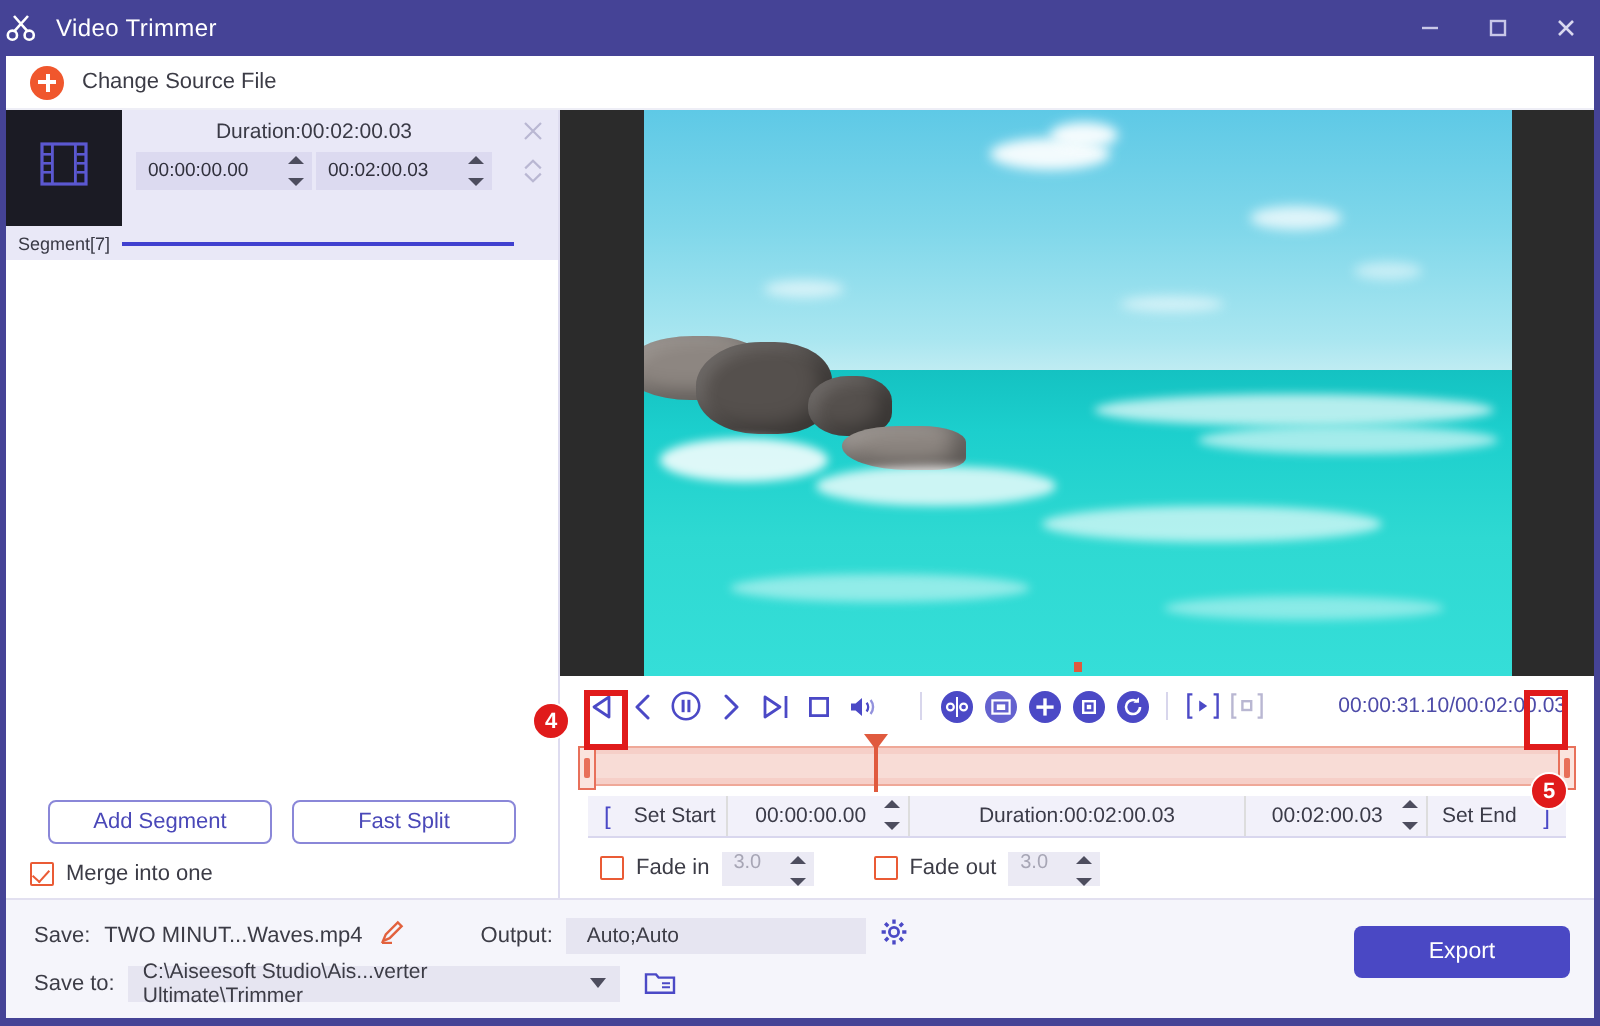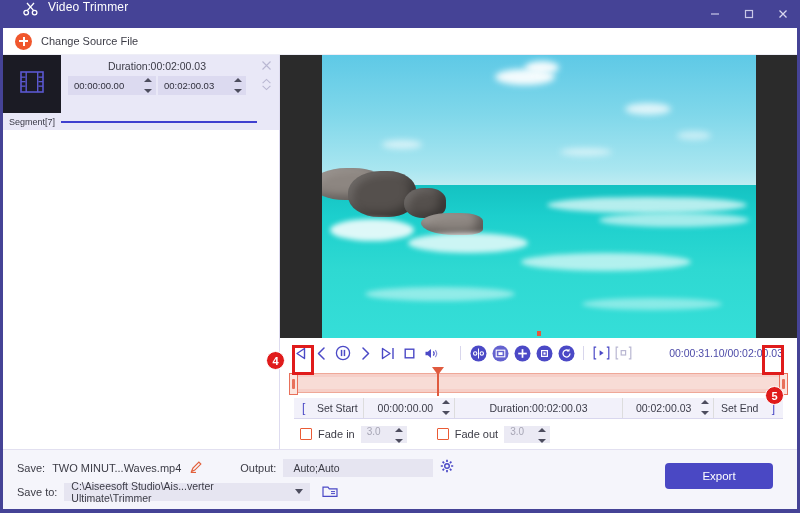--- a/index.html
+++ b/index.html
@@ -13,22 +13,22 @@
     width: 800px; height: 513px;
     background: #454396;
     position: relative;
     display: flex; flex-direction: column;
   }
 
   
   .titlebar {
     height: 28px; flex: 0 0 28px;
     background: #454396;
-    display: flex; 
-    padding-left: 22px;
+    display: flex; align-items: center;
+    padding-left: 2px;
     position: relative;
   }
   .title-logo { width: 18px; height: 18px; display:flex; align-items:center; justify-content:center; }
   .title-text {
     color: #ffffff; font-size: 12px; margin-left: 8px; letter-spacing: .2px;
   }
   .win-btns {
     position: absolute; right: 0; top: 0; height: 28px;
     display: flex; align-items: center;
   }
@@ -289,21 +289,21 @@
     padding-left: 10px; font-size: 10.5px; color: #3c3c46;
   }
   .gear { margin-left: 7px; color: #4b49c6; font-size: 12px; }
   .save-box {
     width: 246px; height: 18px; background: #e6e5f1; display: flex; align-items: center;
     padding: 0 7px; font-size: 10.5px; color: #3c3c46; justify-content: space-between;
   }
   .caret { width:0;height:0;border-left:4px solid transparent;border-right:4px solid transparent;border-top:5px solid #4d4d5e; }
   .folder { margin-left: 12px; color: #4b49c6; display:flex; align-items:center; }
   .export-btn {
-    position: absolute; right: 24px; top: 13px;
+    position: absolute; right: 12px; top: 13px;
     width: 108px; height: 26px; background: #4a48c4; color: #fff;
     border-radius: 4px; font-size: 11.5px;
     display: flex; align-items: center; justify-content: center;
   }
 </style>
 </head>
 <body>
 
 <div class="app">
 
@@ -397,20 +397,30 @@
 
         <div class="seg-row2">
           <div class="seg-name">Segment[7]</div>
           <div class="seg-bar-wrap">
               <div class="seg-bar"></div>
             </div>
         </div>
 
         <div class="left-spacer"></div>
 
+        <div class="left-actions">
+          <div class="btn-row">
+            <div class="ghost-btn">Add Segment</div>
+            <div class="ghost-btn">Fast Split</div>
+          </div>
+          <div class="merge-row">
+            <span class="cbx checked"></span>
+            <span class="merge-label">Merge into one</span>
+          </div>
+        </div>
       </div>
 
       <div class="right">
 
         <div class="preview">
           <div class="video-frame">
             <div class="sky"></div>
             <div class="cloud" style="left:40%;top:5%;width:60px;height:16px;"></div>
             <div class="cloud" style="left:47%;top:2%;width:34px;height:13px;"></div>
             <div class="cloud" style="left:70%;top:17%;width:46px;height:12px;opacity:.75;"></div>

